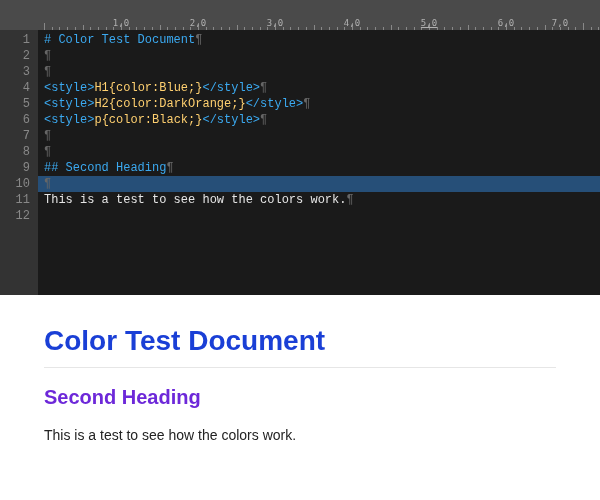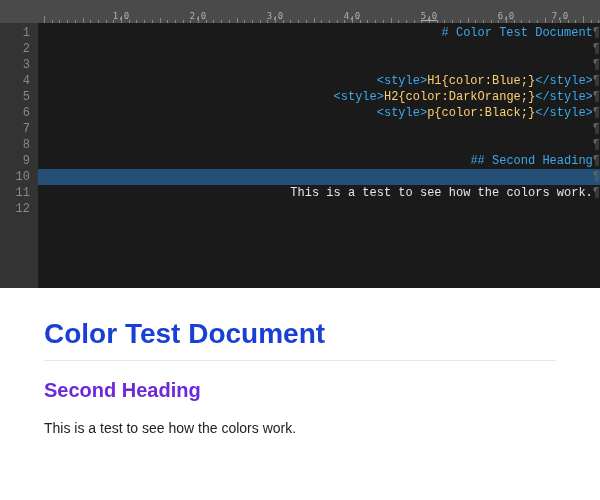--- a/index.html
+++ b/index.html
@@ -1,21 +1,21 @@
 <!DOCTYPE html>
 <html><head>
 <meta charset="utf-8">
 <style>
   * { margin: 0; padding: 0; box-sizing: border-box; }
   html, body { width: 600px; height: 500px; overflow: hidden; font-family: "Segoe UI", Tahoma, sans-serif; }
   body { display: flex; flex-direction: column; }
 
   
   .ruler {
-    height: 23px;
+    height: 30px;
     background: #4a4a4a;
     position: relative;
     overflow: hidden;
     font-family: Consolas, monospace;
     font-size: 9px;
     color: #b0b0b0;
     text-align: right;
   }
   .ruler .marks {
     position: absolute;
@@ -54,21 +54,20 @@
     color: #888;
     width: 38px;
     padding: 2px 8px 2px 0;
     text-align: right;
   }
   .gutter .ln { height: 16px; }
   .code-area {
     flex: 1;
     padding: 2px 0 2px 6px;
     position: relative;
-    text-align: right;
   }
   .line { height: 16px; white-space: pre; color: #d0d0d0; position: relative; }
   .line.selected {
     background: #264f78;
     margin-left: -6px;
     padding-left: 6px;
     margin-right: 0;
   }
   .pilcrow { color: #666; }
   .tok-md   { color: #3ba9f0; }

